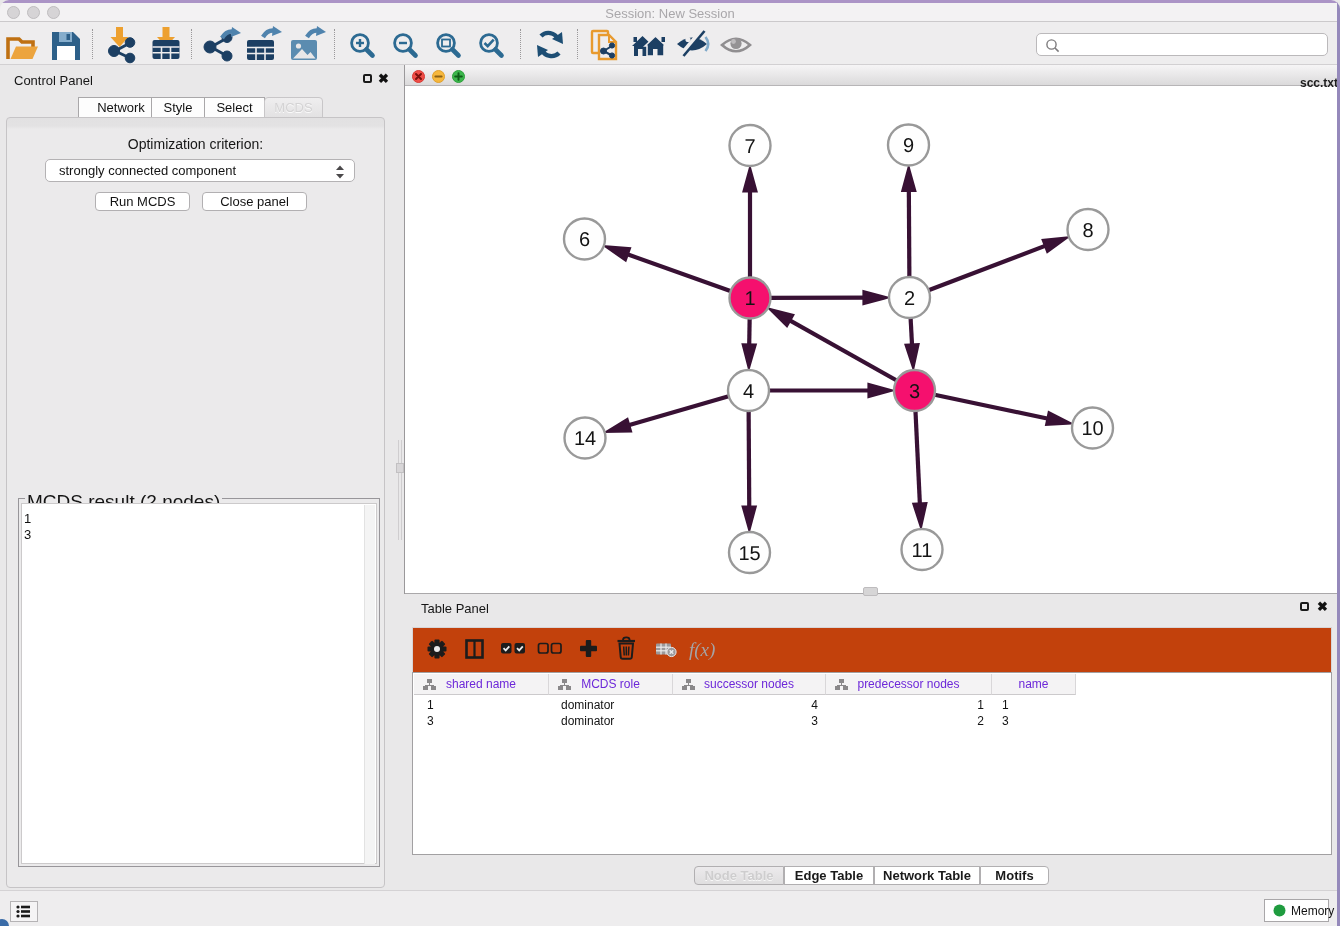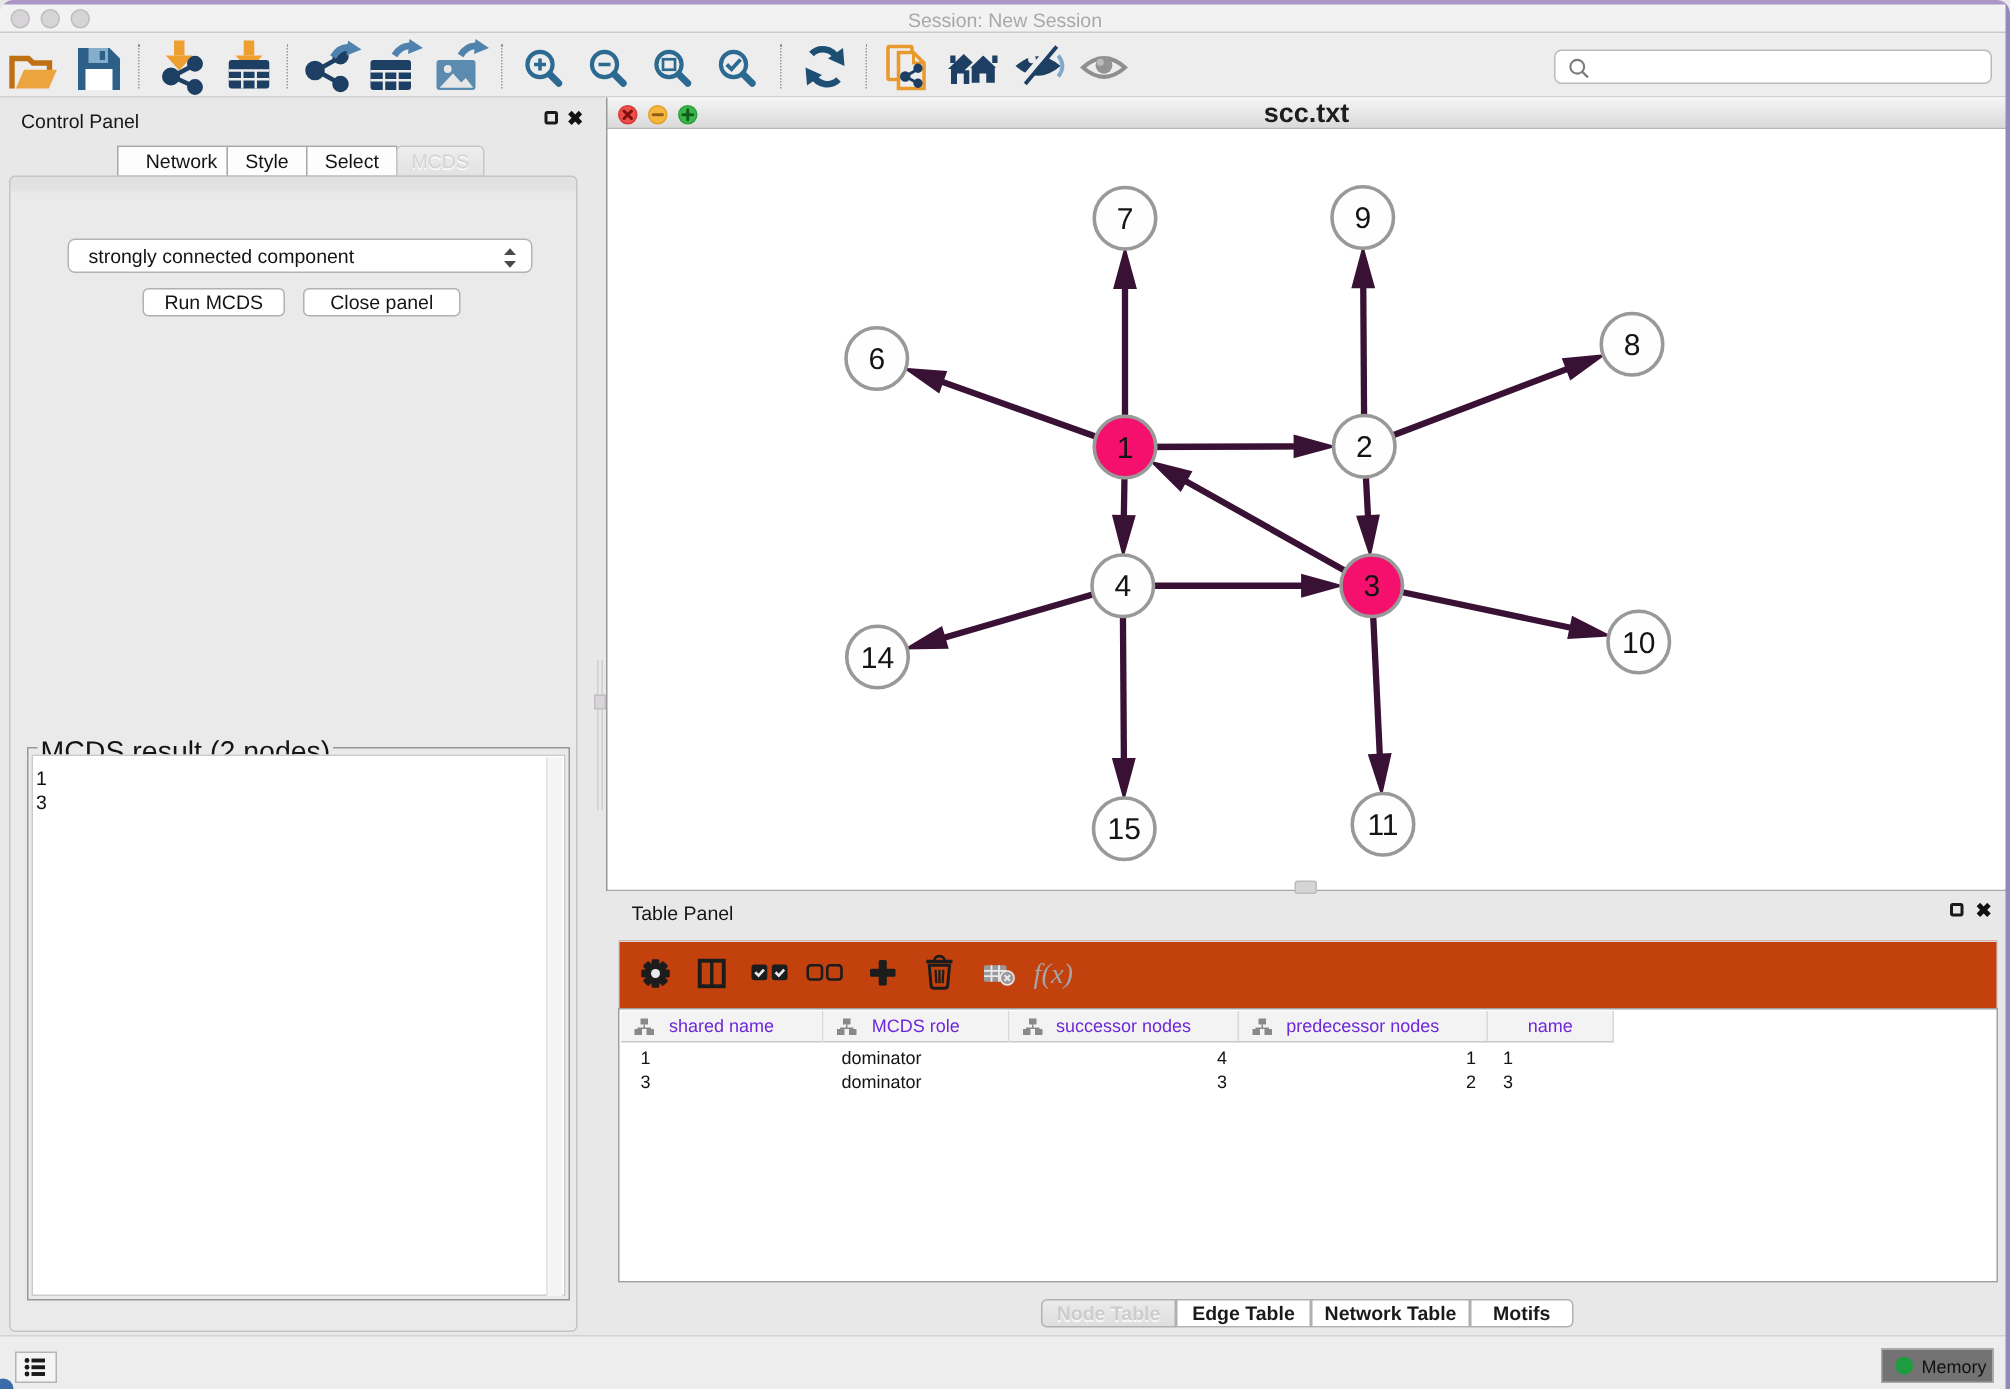--- a/index.html
+++ b/index.html
@@ -31,36 +31,36 @@
 #fieldset { position:absolute; left:11px; top:380px; width:362px; height:369px; border:1px solid #98969a; }
 #fieldlegend { position:absolute; left:6px; top:-8px; background:#ebeaeb; font-size:19px; color:#141414; padding:0 2px; }
 #resultbox { position:absolute; left:2px; top:4px; width:356px; height:361px; background:#fff; border:1px solid #cccacb; }
 #resultbox .num { font-size:13px; color:#111; padding-left:2px; height:16px; line-height:16px; }
 #rscroll { position:absolute; right:1px; top:1px; width:11px; height:359px; background:#f4f4f4; border-left:1px solid #e2e2e2; }
 
 #netwin { position:absolute; left:404px; top:65px; width:934px; height:529px; background:#fff; }
 #netleft { position:absolute; left:0; top:0; width:1px; height:529px; background:#9a989a; z-index:5; }
 #netbottom { position:absolute; left:0; top:528px; width:934px; height:1px; background:#aaa8aa; }
 #nettitle { position:absolute; left:0; top:0; width:100%; height:21px; background:linear-gradient(#f6f5f6,#dbdadb); border-bottom:1px solid #b7b5b7; }
-#netname { position:absolute; top:0; left:0; width:100%; text-align:center; font-size:18px; font-weight:bold; color:#1d1d1d; }
+#netname { position:absolute; top:11px; left:0; width:100%; text-align:right; font-size:12px; font-weight:bold; color:#1d1d1d; }
 .mtl { position:absolute; top:5px; width:13px; height:13px; border-radius:50%; }
 #canvas { position:absolute; left:0; top:22px; width:932px; height:506px; background:#fff; }
 #handle { position:absolute; left:459px; top:522px; width:15px; height:9px; background:#d6d5d6; border:1px solid #bebcbe; border-radius:2px; }
 
 #tp { position:absolute; left:404px; top:597px; width:936px; height:292px; }
 #tptoolbar { position:absolute; left:8px; top:30px; width:920px; height:45px; background:#c2410c; border:1px solid #d7d5d7; border-bottom:none; }
 #tptable { position:absolute; left:8px; top:75px; width:920px; height:183px; background:#fff; border:1px solid #a2a0a2; }
 .th { position:absolute; top:1px; height:21px; background:#f4f3f4; border-right:1px solid #d9d7d9; border-bottom:1px solid #cccacc; font-size:12px; color:#6d28d9; text-align:center; line-height:21px; }
 .td { position:absolute; font-size:12px; color:#131313; height:16px; line-height:16px; }
 .btab { position:absolute; top:269px; height:19px; background:#fff; border:1px solid #b1afb1; font-size:13px; font-weight:600; color:#1a1a1a; text-align:center; line-height:17px; }
 .btabsel { background:linear-gradient(#eceaec,#dfdedf); color:#cecdce; text-shadow:0 1px 0 #f8f8f8; border-radius:4px 0 0 4px; }
 
 #statusbar { position:absolute; left:0; top:890px; width:100%; height:36px; background:#eeedee; border-top:1px solid #d4d2d4; }
 #listbtn { position:absolute; left:10px; top:10px; width:28px; height:21px; background:#f5f4f5; border:1px solid #b5b3b5; }
-#membtn { position:absolute; right:11px; top:8px; width:75px; height:23px; background:#737373; border:1px solid #a9a7a9; font-size:12px; color:#111; }
+#membtn { position:absolute; right:11px; top:8px; width:65px; height:23px; background:#ffffff; border:1px solid #a9a7a9; font-size:12px; color:#111; }
 svg { display:block; }
 </style>
 </head>
 <body>
 <div id="app">
 <div id="topstrip"></div>
     <div id="rightstrip"></div>
 
   <div id="titlebar">
     <div id="apptitle">Session: New Session</div>
@@ -217,20 +217,21 @@
 
   <div id="cp">
     <div class="paneltitle" style="position:absolute;left:14px;top:8px;">Control Panel</div>
     <div class="floaticon" style="left:363px;top:9px;"></div>
     <div class="xicon" style="left:378px;top:9px;">✖</div>
     <div class="tab" style="left:78px;width:74px;padding-left:12px;">Network</div>
     <div class="tab" style="left:151px;width:54px;">Style</div>
     <div class="tab" style="left:204px;width:61px;">Select</div>
     <div class="tab tabsel" style="left:264px;width:59px;">MCDS</div>
     <div id="cpcontent">
+      <div id="optlabel">Optimization criterion:</div>
       <div id="optselect">strongly connected component
         <svg width="12" height="16" style="position:absolute;right:8px;top:4px;" viewBox="0 0 12 16">
             <path d="M2 6 L6 1.5 L10 6 Z" fill="#4a484a"></path>
             <path d="M2 10 L6 14.5 L10 10 Z" fill="#4a484a"></path>
           </svg>
       </div>
       <div class="btn" style="left:88px;width:95px;">Run MCDS</div>
       <div class="btn" style="left:195px;width:105px;">Close panel</div>
       <div id="fieldset">
         <div id="fieldlegend">MCDS result (2 nodes)</div>

